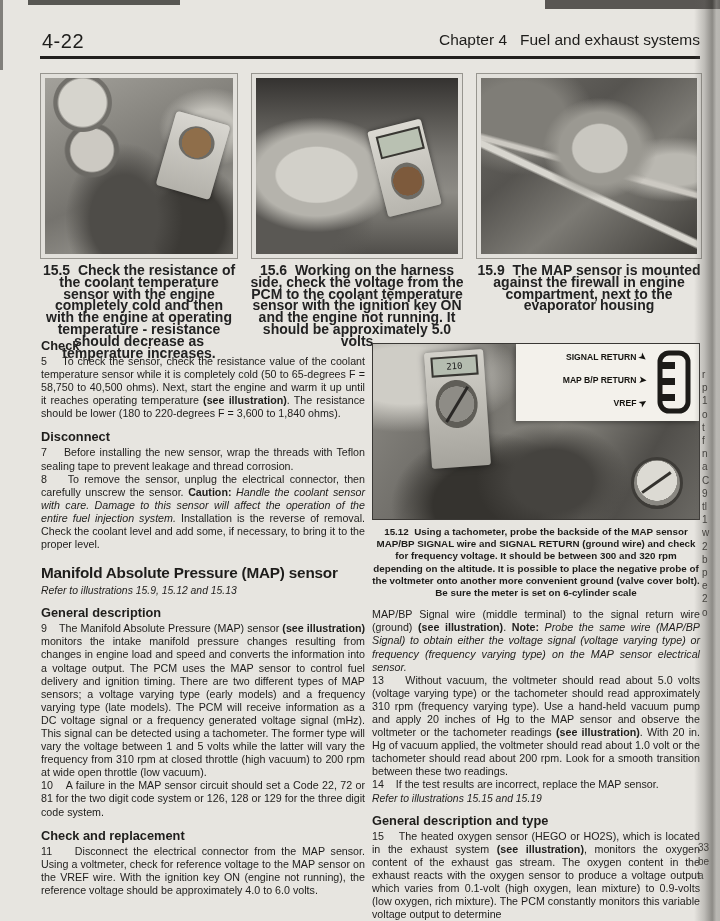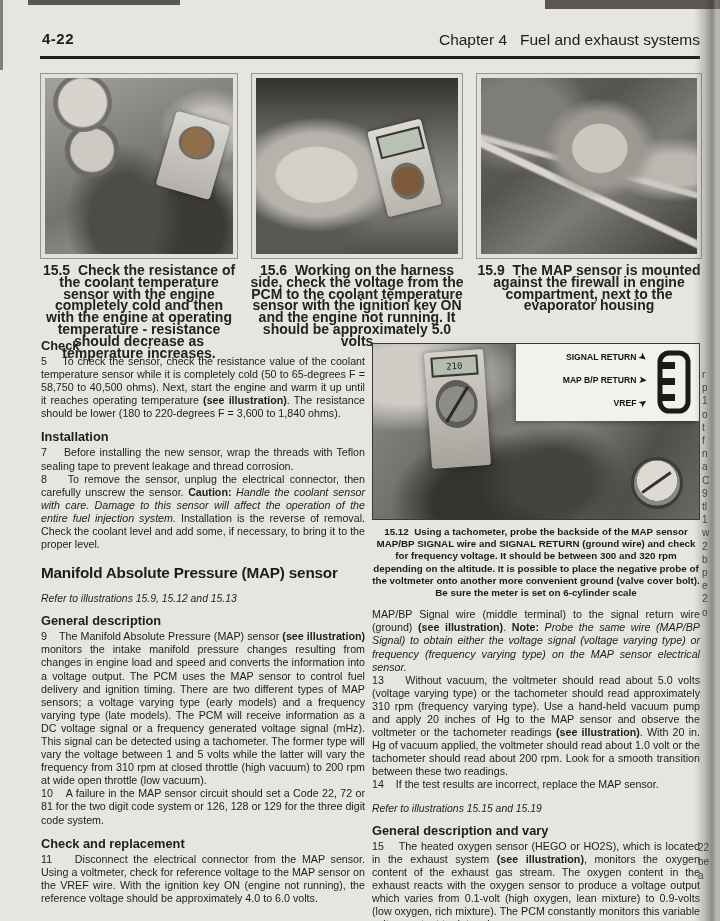--- a/index.html
+++ b/index.html
@@ -6,21 +6,21 @@
   .sheet{position:relative;width:720px;height:921px;background:#e7e5e0;overflow:hidden;
          font-family:"Liberation Sans",sans-serif;color:#1e1d1b;}
   
   .topedge-l{position:absolute;left:28px;top:0;width:152px;height:5px;background:#35332f;opacity:.8;}
   .topedge-r{position:absolute;left:545px;top:0;width:175px;height:9px;background:#3f3d39;opacity:.85;}
   .leftedge{position:absolute;left:0;top:0;width:3px;height:70px;background:#4a4845;opacity:.65;}
   .gutter{position:absolute;right:0;top:0;bottom:0;width:26px;
           background:linear-gradient(90deg,rgba(110,108,104,0) 0%,rgba(95,93,89,.30) 40%,rgba(58,56,52,.52) 70%,rgba(148,146,142,.55) 86%,rgba(125,123,119,.45) 100%);}
   .frag{position:absolute;width:9px;overflow:hidden;font-size:10px;color:#45433f;line-height:13.2px;}
   
-  .page-num{position:absolute;left:42px;top:30px;font-size:15px;font-weight:bold;letter-spacing:.5px;}
+  .page-num{position:absolute;left:42px;top:30px;font-size:20px;font-weight:normal;letter-spacing:.5px;}
   .chapter-title{position:absolute;left:40px;top:31px;width:660px;text-align:right;font-size:15.5px;font-weight:normal;}
   .rule{position:absolute;left:40px;top:56px;width:660px;height:3px;background:#211f1d;}
   
   .photo-frame{position:absolute;top:73px;border:1px solid #97958f;background:#e2e0db;padding:4px;box-sizing:border-box;height:186px;}
   .pf1{left:40px;width:198px;} .pf2{left:251px;width:212px;} .pf3{left:476px;width:226px;}
   .photo{position:relative;width:100%;height:100%;overflow:hidden;}
   .ph1{background:
     radial-gradient(circle at 20% 14%,#d6d4cd 0 11%,#716f6a 12% 13.5%,transparent 14%),
     radial-gradient(circle at 25% 41%,#ccc9c2 0 12%,#6b6964 13% 15%,transparent 16%),
     radial-gradient(ellipse at 42% 80%,#4e4c48 0 22%,transparent 38%),
@@ -74,21 +74,21 @@
   .a1{transform:rotate(38deg);} .a2{transform:rotate(6deg);} .a3{transform:rotate(-32deg);}
   .conn-svg{position:absolute;right:5px;top:6px;}
   
   .cap12{width:328px;margin:6px 0 9px;font-size:9.8px;line-height:12.2px;font-weight:bold;text-align:center;color:#1d1c1a;}
   
   .col-left{position:absolute;left:41px;top:338px;width:324px;}
   .col-right{position:absolute;left:372px;top:343px;width:328px;}
   .col-left > :first-child{margin-top:0;}
   .h2{font-size:15.3px;font-weight:bold;margin:13px 0 3px;letter-spacing:-.2px;}
   .h3{font-size:12.8px;font-weight:bold;margin:9px 0 2px;}
-  .ref{font-style:italic;font-size:10.4px;margin:11px 0 5px;}
+  .ref{font-style:italic;font-size:10.4px;margin:1px 0 5px;}
   .body-p{margin:0;font-size:10.7px;line-height:13.1px;text-align:justify;}
   .body-p .b{font-weight:bold;}
   .body-p .i{font-style:italic;}
 </style>
 </head>
 <body>
 
 <div class="sheet">
 
   <div class="topedge-l"></div>
@@ -113,21 +113,21 @@
     <div class="photo ph3"></div>
   </div>
 
   <div class="cap c1">15.5&nbsp; Check the resistance of the coolant temperature sensor with the engine completely cold and then with the engine at operating temperature - resistance should decrease as temperature increases.</div>
   <div class="cap c2">15.6&nbsp; Working on the harness side, check the voltage from the PCM to the coolant temperature sensor with the ignition key ON and the engine not running. It should be approximately 5.0 volts</div>
   <div class="cap c3">15.9&nbsp; The MAP sensor is mounted against the firewall in engine compartment, next to the evaporator housing</div>
 
   <div class="col-left">
       <div class="h3">Check</div>
       <p class="body-p"><span>5&nbsp;&nbsp;&nbsp; To check the sensor, check the resistance value of the coolant temperature sensor while it is completely cold (50 to 65-degrees F = 58,750 to 40,500 ohms). Next, start the engine and warm it up until it reaches operating temperature </span><span class="b">(see illustration)</span><span>. The resistance should be lower (180 to 220-degrees F = 3,600 to 1,840 ohms).</span></p>
-      <div class="h3">Installation</div>
+      <div class="h3">Disconnect</div>
       <p class="body-p"><span>7&nbsp;&nbsp;&nbsp; Before installing the new sensor, wrap the threads with Teflon sealing tape to prevent leakage and thread corrosion.</span></p>
       <p class="body-p"><span>8&nbsp;&nbsp;&nbsp; To remove the sensor, unplug the electrical connector, then carefully unscrew the sensor. </span><span class="b">Caution:</span><span class="i"> Handle the coolant sensor with care. Damage to this sensor will affect the operation of the entire fuel injection system.</span><span> Installation is the reverse of removal. Check the coolant level and add some, if necessary, to bring it to the proper level.</span></p>
       <div class="h2">Manifold Absolute Pressure (MAP) sensor</div>
       <div class="ref">Refer to illustrations 15.9, 15.12 and 15.13</div>
       <div class="h3">General description</div>
       <p class="body-p"><span>9&nbsp;&nbsp;&nbsp; The Manifold Absolute Pressure (MAP) sensor </span><span class="b">(see illustration)</span><span> monitors the intake manifold pressure changes resulting from changes in engine load and speed and converts the information into a voltage output. The PCM uses the MAP sensor to control fuel delivery and ignition timing. There are two different types of MAP sensors; a voltage varying type (early models) and a frequency varying type (late models). The PCM will receive information as a DC voltage signal or a frequency generated voltage signal (mHz). This signal can be detected using a tachometer. The former type will vary the voltage between 1 and 5 volts while the latter will vary the frequency from 310 rpm at closed throttle (high vacuum) to 200 rpm at wide open throttle (low vacuum).</span></p>
       <p class="body-p"><span>10&nbsp;&nbsp;&nbsp; A failure in the MAP sensor circuit should set a Code 22, 72 or 81 for the two digit code system or 126, 128 or 129 for the three digit code system.</span></p>
       <div class="h3">Check and replacement</div>
       <p class="body-p"><span>11&nbsp;&nbsp;&nbsp; Disconnect the electrical connector from the MAP sensor. Using a voltmeter, check for reference voltage to the MAP sensor on the VREF wire. With the ignition key ON (engine not running), the reference voltage should be approximately 4.0 to 6.0 volts.</span></p>
     </div>
@@ -150,21 +150,21 @@
           <rect x="12" y="44" width="13" height="7" fill="#1c1b18"></rect>
         </svg>
       </div>
     </div>
     <div class="cap12">15.12&nbsp; Using a tachometer, probe the backside of the MAP sensor MAP/BP SIGNAL wire and SIGNAL RETURN (ground wire) and check for frequency voltage. It should be between 300 and 320 rpm depending on the altitude. It is possible to place the negative probe of the voltmeter onto another more convenient ground (valve cover bolt). Be sure the meter is set on 6-cylinder scale</div>
     <div>
         <p class="body-p"><span>MAP/BP Signal wire (middle terminal) to the signal return wire (ground) </span><span class="b">(see illustration)</span><span>. </span><span class="b">Note:</span><span class="i"> Probe the same wire (MAP/BP Signal) to obtain either the voltage signal (voltage varying type) or frequency (frequency varying type) on the MAP sensor electrical sensor.</span></p>
         <p class="body-p"><span>13&nbsp;&nbsp;&nbsp; Without vacuum, the voltmeter should read about 5.0 volts (voltage varying type) or the tachometer should read approximately 310 rpm (frequency varying type). Use a hand-held vacuum pump and apply 20 inches of Hg to the MAP sensor and observe the voltmeter or the tachometer readings </span><span class="b">(see illustration)</span><span>. With 20 in. Hg of vacuum applied, the voltmeter should read about 1.0 volt or the tachometer should read about 200 rpm. Look for a smooth transition between these two readings.</span></p>
         <p class="body-p"><span>14&nbsp;&nbsp;&nbsp; If the test results are incorrect, replace the MAP sensor.</span></p>
         <div class="ref">Refer to illustrations 15.15 and 15.19</div>
-        <div class="h3">General description and vary</div>
+        <div class="h3">General description and type</div>
         <p class="body-p"><span>15&nbsp;&nbsp;&nbsp; The heated oxygen sensor (HEGO or HO2S), which is located in the exhaust system </span><span class="b">(see illustration)</span><span>, monitors the oxygen content of the exhaust gas stream. The oxygen content in the exhaust reacts with the oxygen sensor to produce a voltage output which varies from 0.1-volt (high oxygen, lean mixture) to 0.9-volts (low oxygen, rich mixture). The PCM constantly monitors this variable voltage output to determine</span></p>
       </div>
   </div>
 
   <div class="gutter"></div>
   <div id="frags">
       <span class="frag" style="left: 702px; top: 368px;">r</span>
       <span class="frag" style="left: 702px; top: 381.2px;">p</span>
       <span class="frag" style="left: 702px; top: 394.4px;">1</span>
       <span class="frag" style="left: 702px; top: 407.6px;">o</span>
@@ -176,18 +176,18 @@
       <span class="frag" style="left: 702px; top: 486.8px;">9</span>
       <span class="frag" style="left: 702px; top: 500px;">tl</span>
       <span class="frag" style="left: 702px; top: 513.2px;">1</span>
       <span class="frag" style="left: 702px; top: 526.4px;">w</span>
       <span class="frag" style="left: 702px; top: 539.6px;">2</span>
       <span class="frag" style="left: 702px; top: 552.8px;">b</span>
       <span class="frag" style="left: 702px; top: 566px;">p</span>
       <span class="frag" style="left: 702px; top: 579.2px;">e</span>
       <span class="frag" style="left: 702px; top: 592.4px;">2</span>
       <span class="frag" style="left: 702px; top: 605.6px;">o</span>
-      <span class="frag" style="left: 698px; width: 16px; top: 841px;">22</span>
+      <span class="frag" style="left: 698px; width: 16px; top: 841px;">33</span>
       <span class="frag" style="left: 698px; width: 16px; top: 855px;">be</span>
       <span class="frag" style="left: 698px; width: 16px; top: 869px;">a</span>
     </div>
 
 </div>
 
 </body></html>

